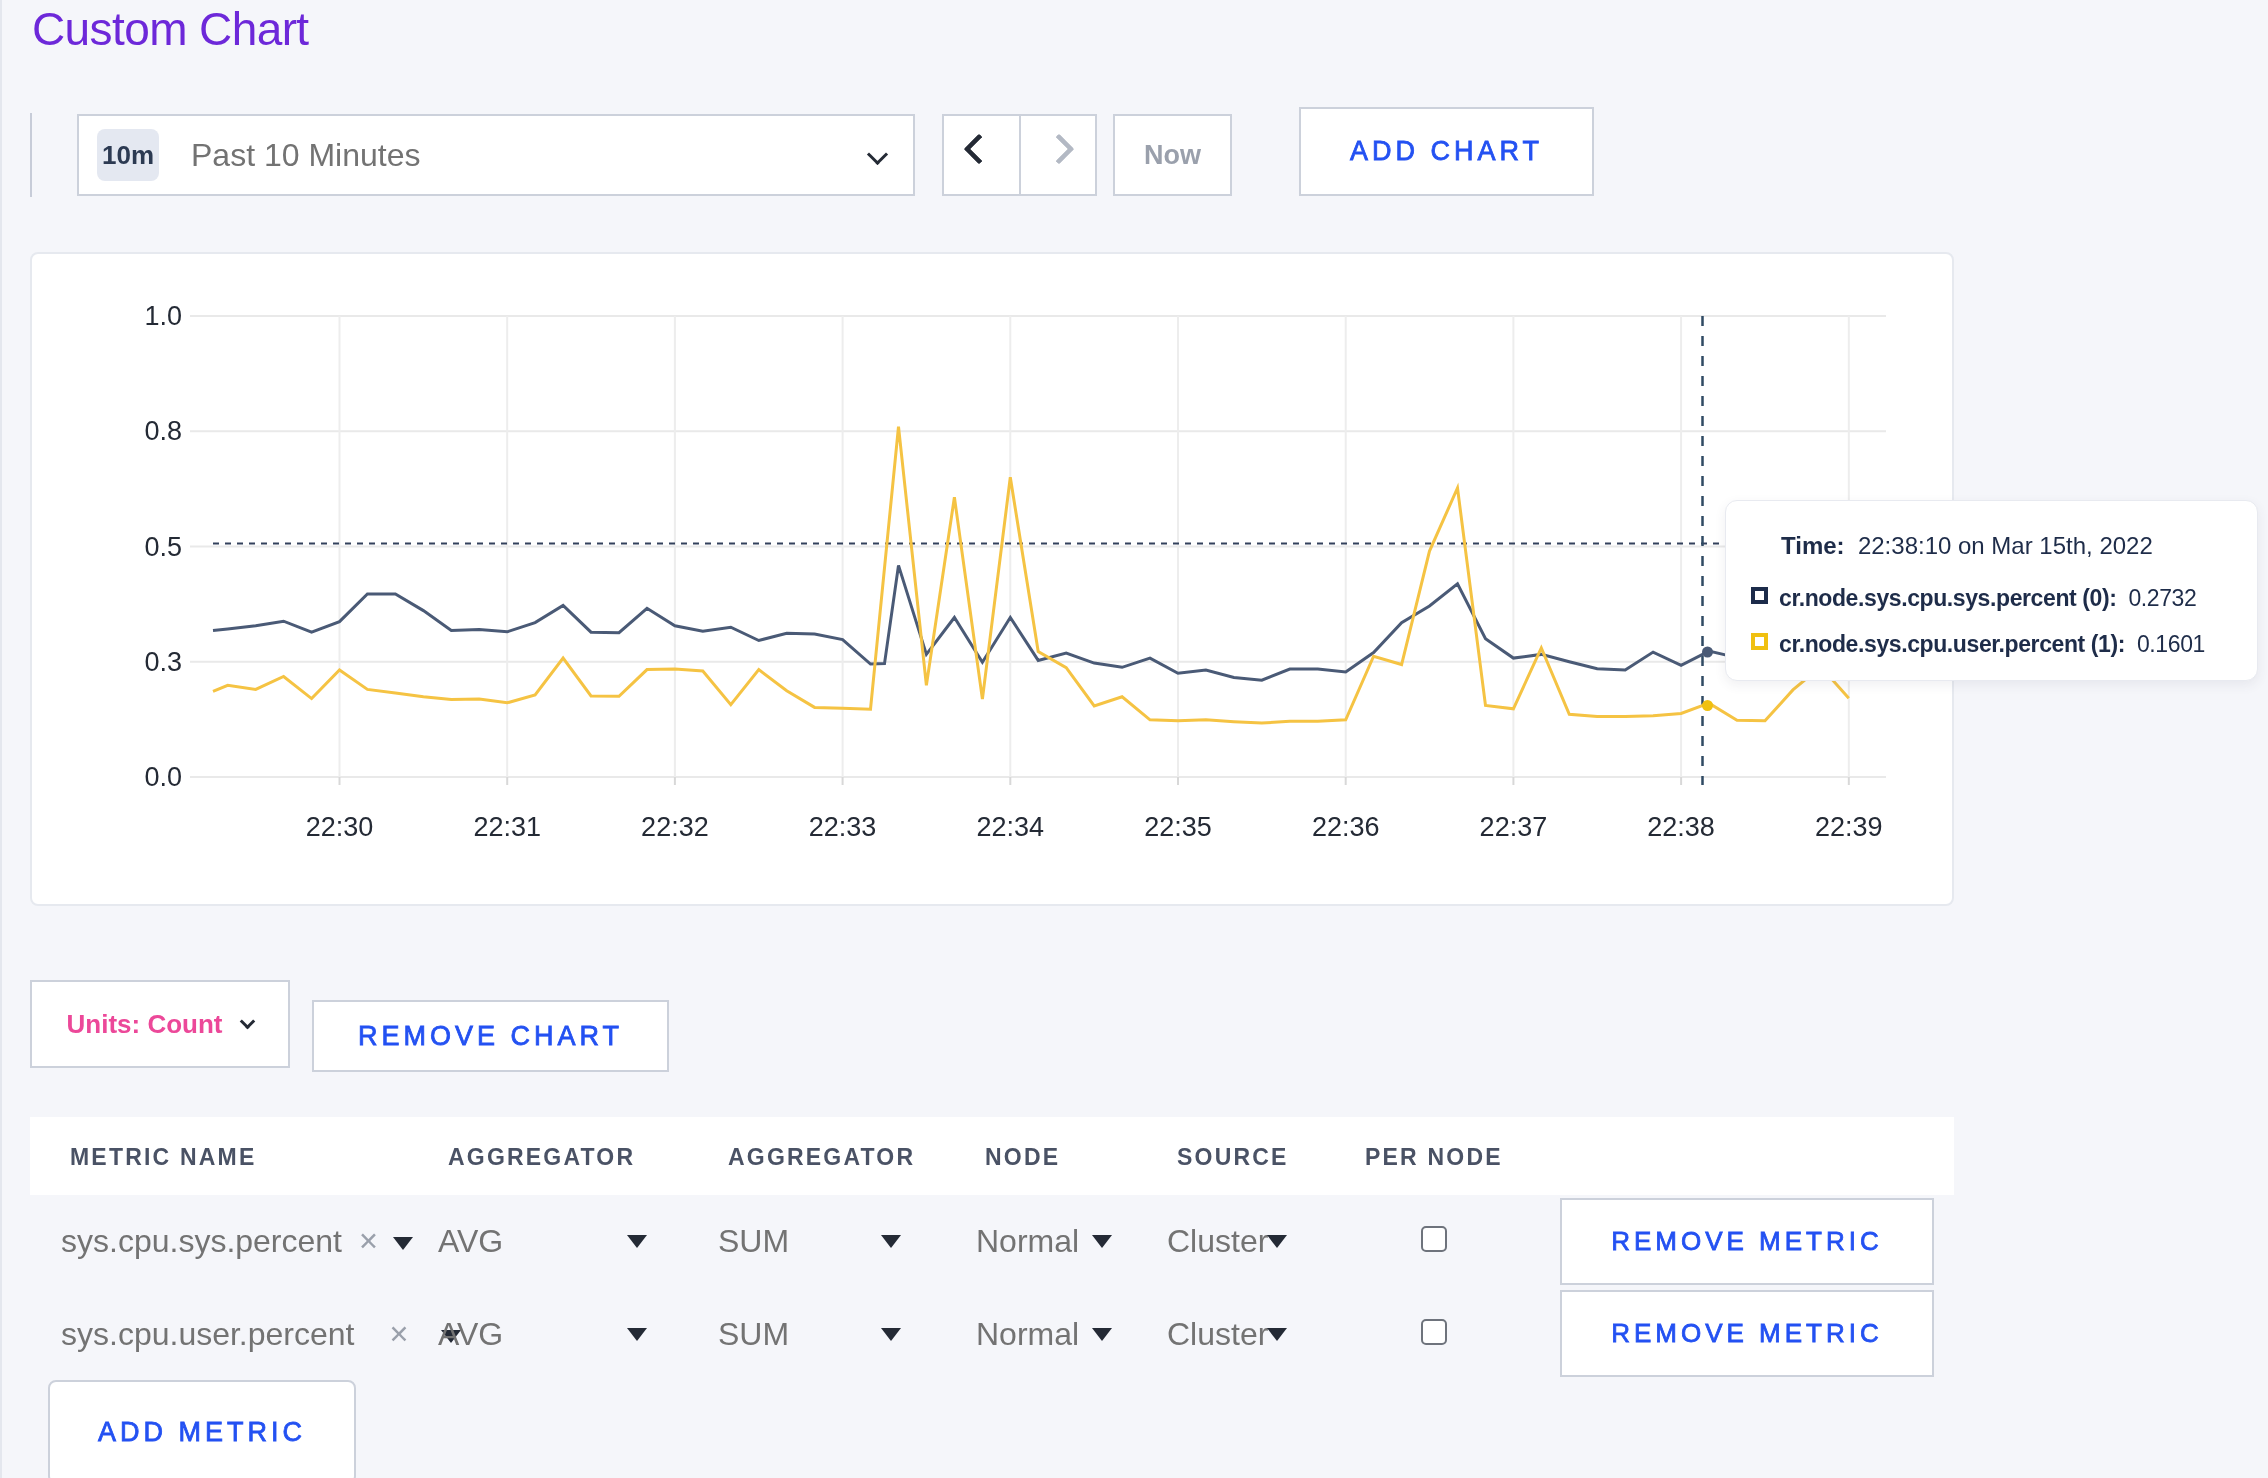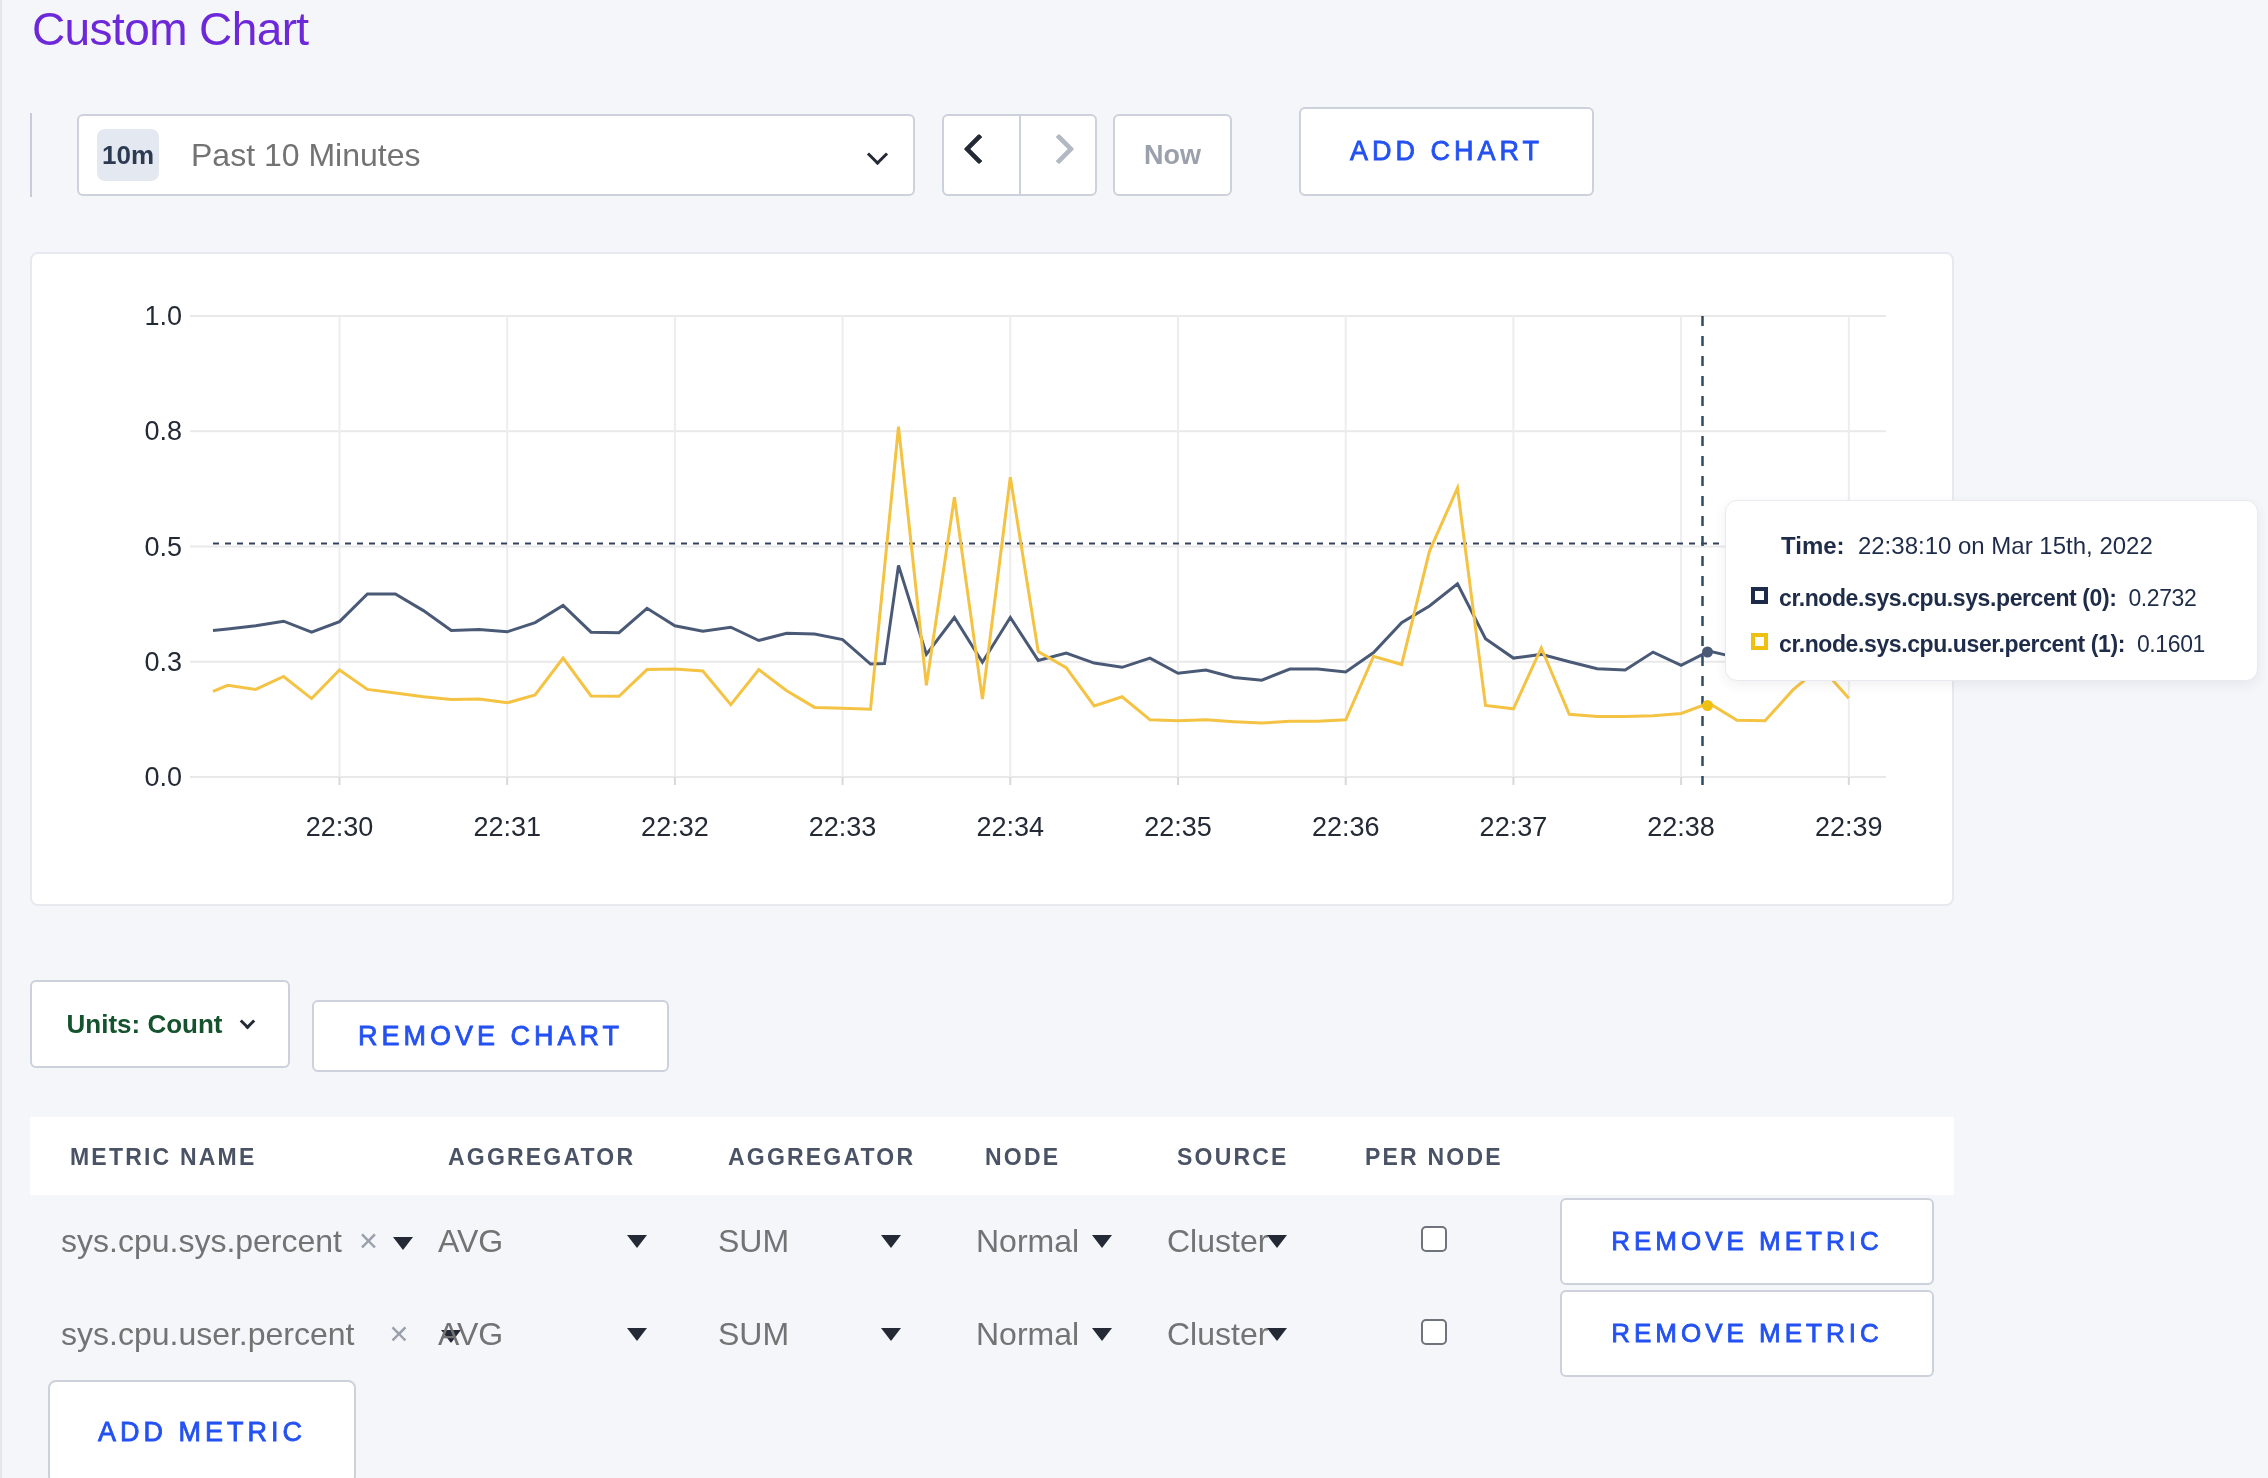--- a/index.html
+++ b/index.html
@@ -1,19 +1,19 @@
 <!DOCTYPE html>
 <html><head>
 <meta charset="utf-8">
 <style>
   * { margin:0; padding:0; box-sizing:border-box; }
   html,body { width:2268px; height:1478px; background:#f5f6fa; font-family:"Liberation Sans", sans-serif; overflow:hidden; }
   #page { position:relative; width:2268px; height:1478px; background:#f5f6fa; }
   .abs { position:absolute; }
-  .btn { position:absolute; background:#fff; border:2px solid #ccd1db; border-radius:6px; display:flex; align-items:center; justify-content:center; }
+  .btn { position:absolute; background:#fff; border:2px solid #ccd1db; border-radius:0; display:flex; align-items:center; justify-content:center; }
   .bluetxt { color:#2351f2; font-weight:400; letter-spacing:4px; font-size:27px; -webkit-text-stroke:0.8px #2351f2; }
   .chev { display:inline-block; width:15px; height:15px; border-right:3px solid #242a35; border-bottom:3px solid #242a35; transform:rotate(45deg); }
   .tri { display:inline-block; width:0; height:0; border-left:10px solid transparent; border-right:10px solid transparent; border-top:13px solid #242a35; }
   .ddtxt { font-size:32px; color:#737373; }
   .hdr { font-size:23px; color:#4a5265; letter-spacing:2.2px; font-weight:700; }
 </style>
 </head>
 <body>
 <div id="page">
   <div class="abs" style="left:0;top:0;width:2px;height:1478px;background:#e4e7ee;"></div>
@@ -85,21 +85,21 @@
   <div class="abs" style="left:1725px;top:500px;width:533px;height:181px;background:#fff;border:1px solid #e8eaf0;border-radius:12px;box-shadow:0 4px 12px rgba(60,70,90,0.08);z-index:5;"></div>
   <div class="abs" style="left:1725px;top:500px;width:533px;height:188px;z-index:6;color:#1e2c49;white-space:nowrap;">
     <div class="abs" style="left:56px;top:32px;font-size:24px;"><b>Time:</b>&nbsp;&nbsp;22:38:10 on Mar 15th, 2022</div>
     <div class="abs" style="left:26px;top:87px;width:17px;height:17px;border:4px solid #1c2b4a;"></div>
     <div class="abs" style="left:54px;top:85px;font-size:23px;letter-spacing:-0.4px;"><b>cr.node.sys.cpu.sys.percent (0):</b>&nbsp; 0.2732</div>
     <div class="abs" style="left:26px;top:133px;width:17px;height:17px;border:4px solid #f0c010;"></div>
     <div class="abs" style="left:54px;top:131px;font-size:23px;letter-spacing:-0.4px;"><b>cr.node.sys.cpu.user.percent (1):</b>&nbsp; 0.1601</div>
   </div>
 
   <div class="btn" style="left:30px;top:980px;width:260px;height:88px;">
-    <span style="font-size:26px;font-weight:700;color:#14532d;">Units: Count</span>
+    <span style="font-size:26px;font-weight:700;color:#ec4899;">Units: Count</span>
     <span class="chev" style="width:11px;height:11px;border-width:3px;margin-left:20px;margin-top:-6px;"></span>
   </div>
   <div class="btn bluetxt" style="left:312px;top:980px;width:357px;height:72px;margin-top:20px;">REMOVE CHART</div>
 
   <div class="abs" style="left:30px;top:1117px;width:1924px;height:78px;background:#fff;"></div>
   <div class="abs hdr" style="left:70px;top:1144px;">METRIC NAME</div>
   <div class="abs hdr" style="left:448px;top:1144px;">AGGREGATOR</div>
   <div class="abs hdr" style="left:728px;top:1144px;">AGGREGATOR</div>
   <div class="abs hdr" style="left:985px;top:1144px;">NODE</div>
   <div class="abs hdr" style="left:1177px;top:1144px;">SOURCE</div>

